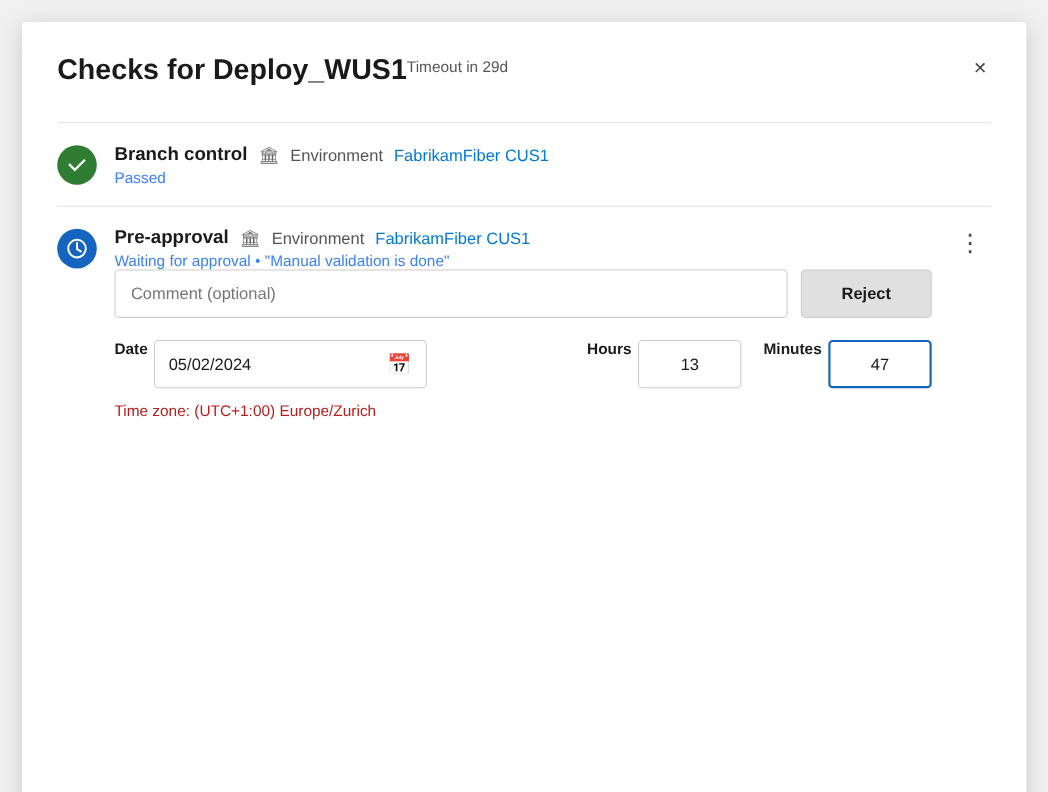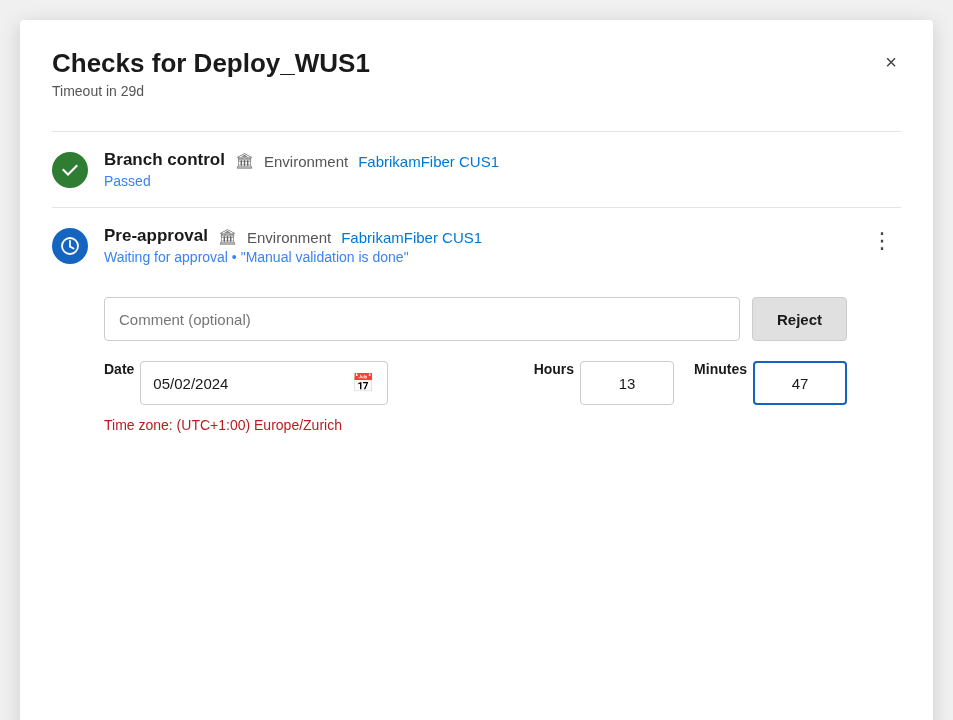--- a/index.html
+++ b/index.html
@@ -30,21 +30,21 @@
 
     .modal-header {
       display: flex;
       justify-content: space-between;
       align-items: flex-start;
       margin-bottom: 32px;
     }
 
     .modal-title-block {
       display: flex;
-      flex-direction: column;
+      flex-direction: row;
     }
 
     .modal-title {
       font-size: 26px;
       font-weight: 700;
       color: #1a1a1a;
       line-height: 1.2;
     }
 
     .modal-subtitle {
@@ -142,21 +142,21 @@
       border: none;
       cursor: pointer;
       font-size: 22px;
       color: #444;
       padding: 4px 8px;
       line-height: 1;
     }
 
     
     .approval-form {
-      margin-top: 32px;
+      margin-top: 0;
     }
 
     .comment-row {
       display: flex;
       align-items: center;
       gap: 12px;
       margin-bottom: 20px;
     }
 
     .comment-input {
@@ -165,21 +165,21 @@
       border: 1px solid #ccc;
       border-radius: 4px;
       padding: 0 14px;
       font-size: 15px;
       color: #999;
       background: #fff;
     }
 
     .reject-btn {
       height: 44px;
-      padding: 0 24px;
+      padding: 0 36px;
       background: #e0e0e0;
       border: 1px solid #ccc;
       border-radius: 4px;
       font-size: 15px;
       font-weight: 600;
       color: #1a1a1a;
       cursor: pointer;
       white-space: nowrap;
     }
 

